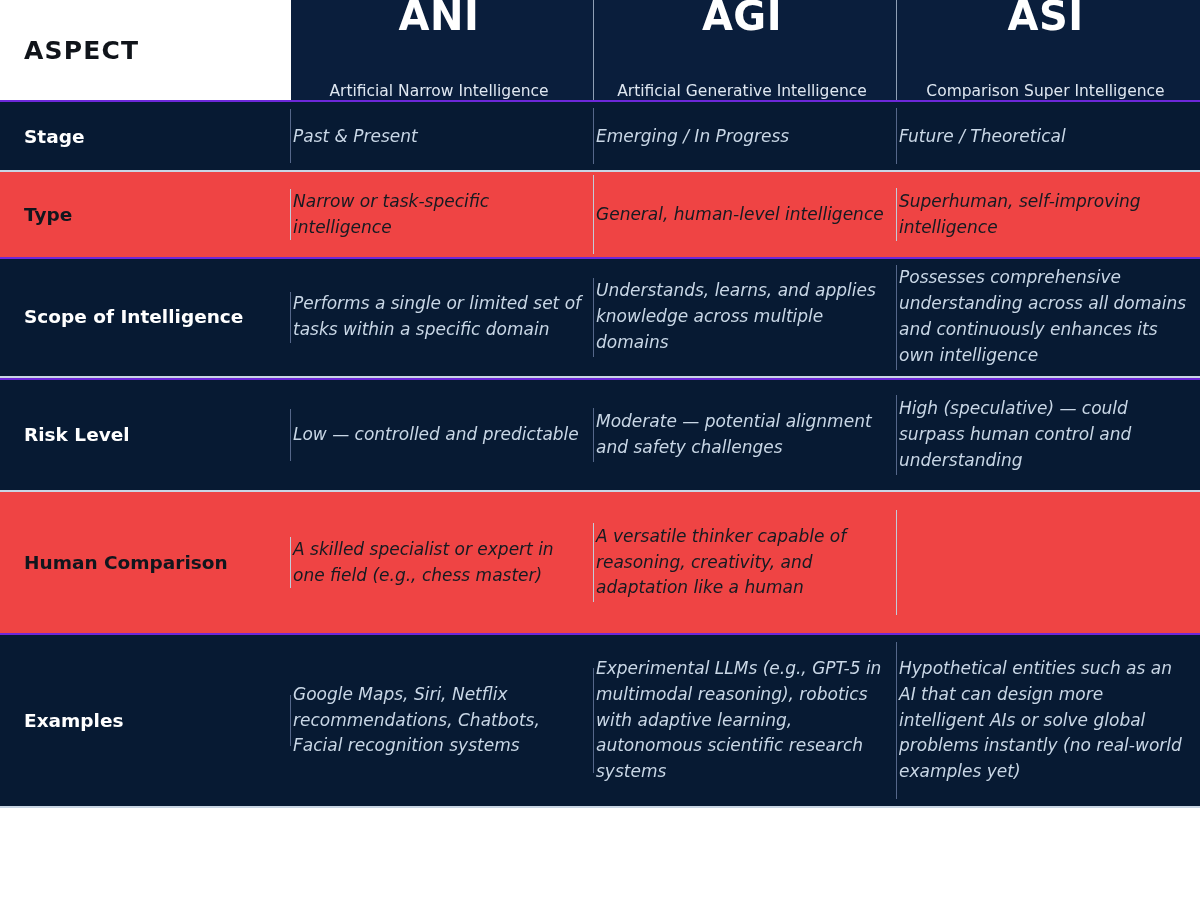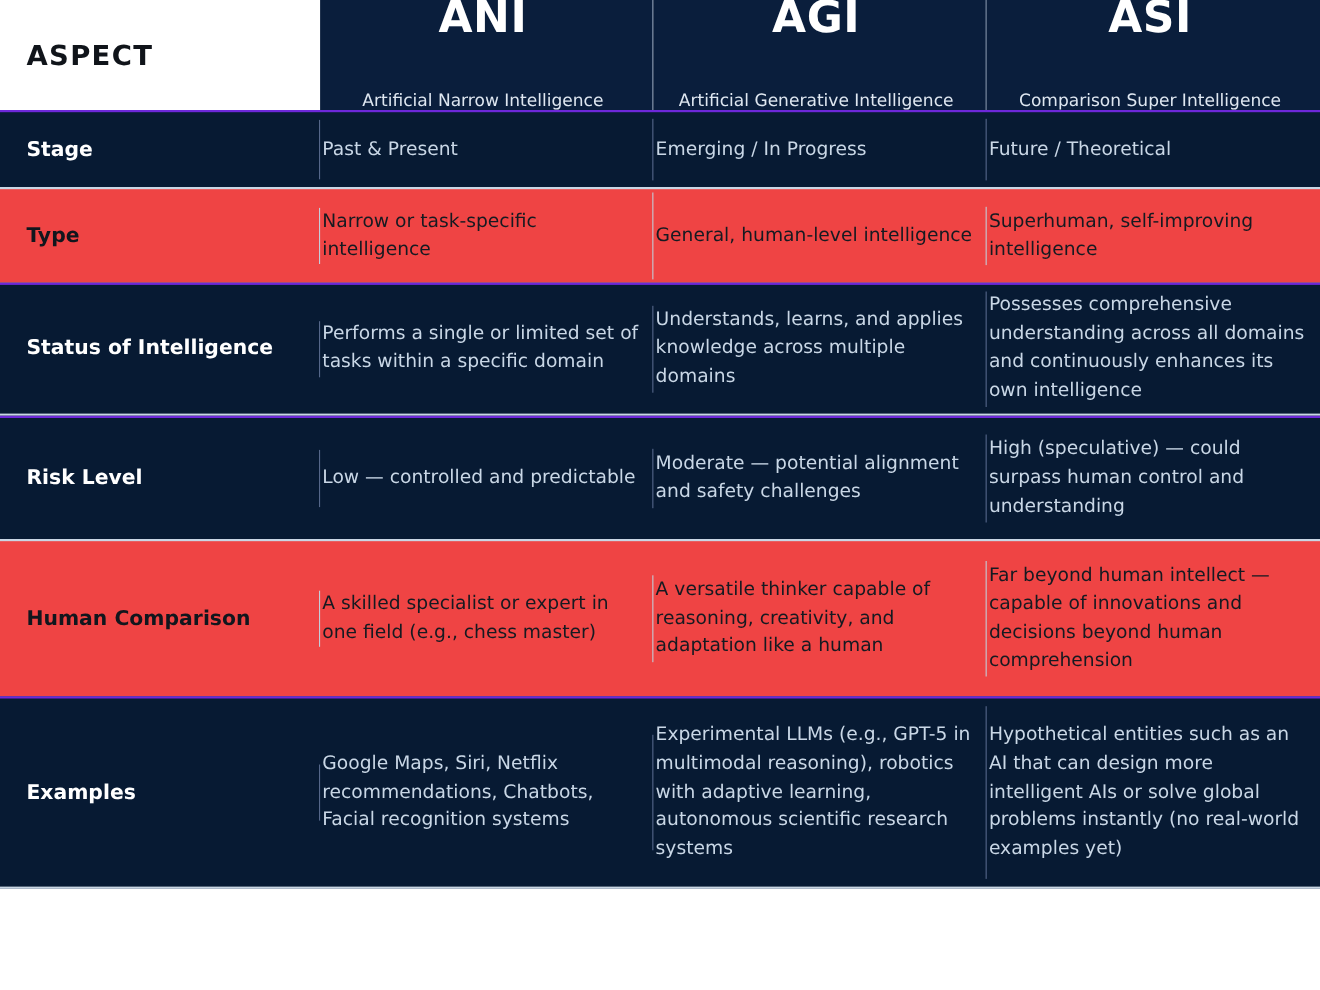--- a/index.html
+++ b/index.html
@@ -126,20 +126,21 @@
     font-weight: 700;
     line-height: 1.25;
   }
   .row.dark .label { color: #ffffff; }
   .row.light .label { color: #11161d; }
 
   .value {
     font-size: 17px;
     line-height: 1.52;
     font-weight: 400;
+    font-style: italic;
   }
   .row.dark .value { color: #c9d7e6; }
   .row.light .value { color: #151a21; }
 
   
   .row.r-stage   { height: 72px;  flex: 0 0 72px; }
   .row.r-type    { height: 85px;  flex: 0 0 85px; }
   .row.r-scope   { height: 121px; flex: 0 0 121px; }
   .row.r-dev     { height: 92px;  flex: 0 0 92px; }
   .row.r-risk    { height: 114px; flex: 0 0 114px; }
@@ -202,21 +203,21 @@
     <div class="cell col">
       <span class="value">General, human-level intelligence</span>
     </div>
     <div class="cell col last">
       <span class="value">Superhuman, self-improving intelligence</span>
     </div>
   </div>
 
   <div class="row dark r-scope">
     <div class="cell aspect">
-      <span class="label">Status of Intelligence</span>
+      <span class="label">Scope of Intelligence</span>
     </div>
     <div class="cell col">
       <span class="value">Performs a single or limited set of tasks within a specific domain</span>
     </div>
     <div class="cell col">
       <span class="value">Understands, learns, and applies knowledge across multiple domains</span>
     </div>
     <div class="cell col last">
       <span class="value">Possesses comprehensive understanding across all domains and continuously enhances its own intelligence</span>
     </div>
@@ -241,23 +242,20 @@
   <div class="row light r-human">
     <div class="cell aspect">
       <span class="label">Human Comparison</span>
     </div>
     <div class="cell col">
       <span class="value">A skilled specialist or expert in one field (e.g., chess master)</span>
     </div>
     <div class="cell col">
       <span class="value">A versatile thinker capable of reasoning, creativity, and adaptation like a human</span>
     </div>
-    <div class="cell col last">
-      <span class="value">Far beyond human intellect — capable of innovations and decisions beyond human comprehension</span>
-    </div>
   </div>
 
   <div class="row dark r-example">
     <div class="cell aspect">
       <span class="label">Examples</span>
     </div>
     <div class="cell col">
       <span class="value">Google Maps, Siri, Netflix recommendations, Chatbots, Facial recognition systems</span>
     </div>
     <div class="cell col">

